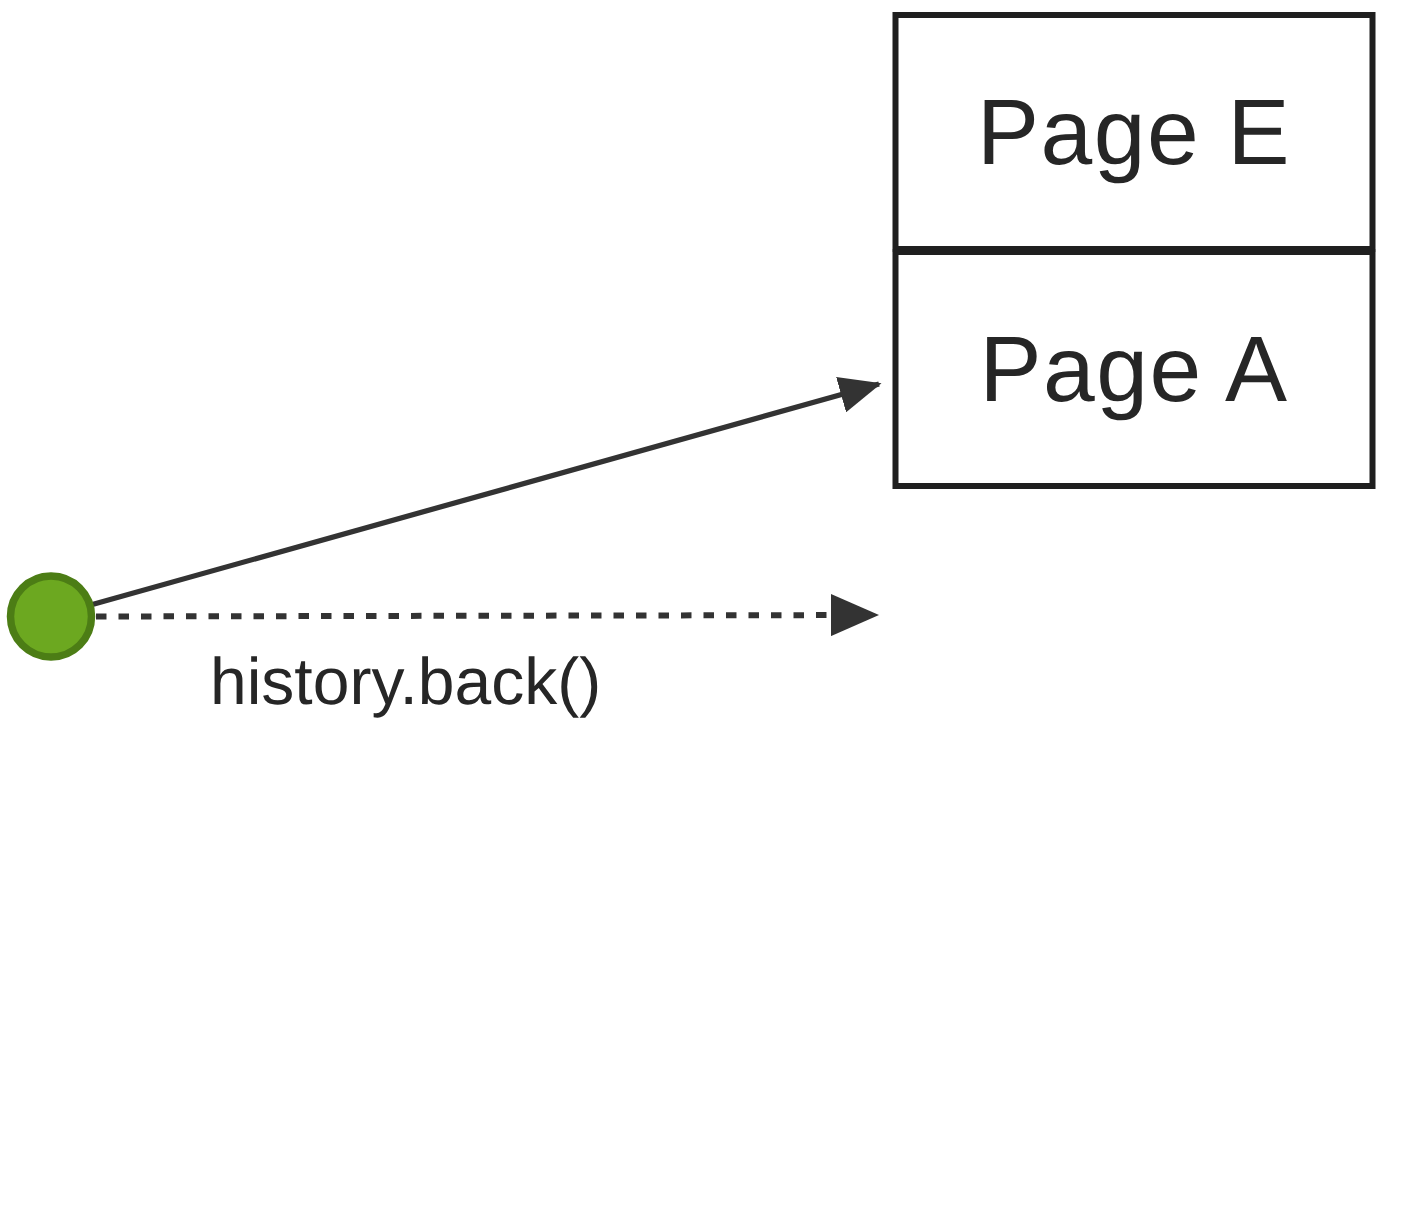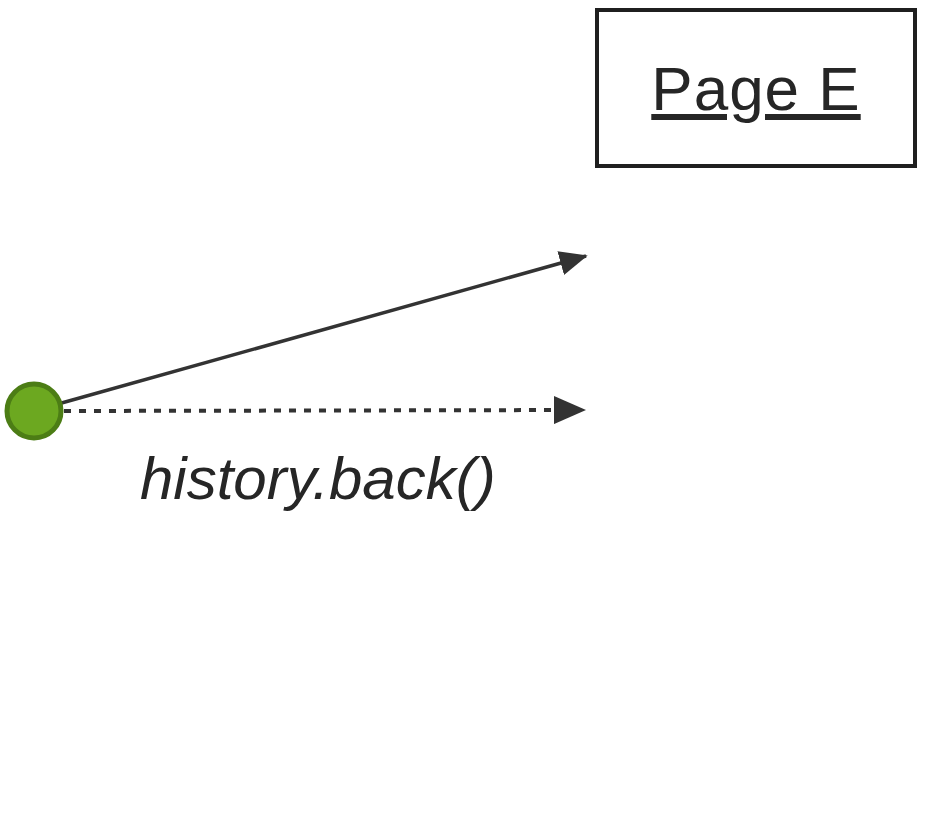--- a/index.html
+++ b/index.html
@@ -50,37 +50,35 @@
     height: 160px;
     border: 4px solid var(--box-border, #1F1F1F);
     background: #ffffff;
     color: var(--text, #262626);
     display: flex;
     align-items: center;
     justify-content: center;
     font-size: 62px;
     letter-spacing: 1px;
     margin-top: -2px; 
-    text-decoration: underline;
   }
   .page-box:first-child { margin-top: 0; }
   .page-box.active {
     background: var(--active-fill, #6CA820);
     color: var(--active-text, #F4FAEA);
     border-color: var(--box-border, #1F1F1F);
   }
   
   .call-label {
     position: absolute;
     left: 140px;
-    top: 444px;
-    font-size: 60px;
+    top: 430px;
+    font-size: 44px;
     color: var(--text, #262626);
     white-space: nowrap;
-    font-style: italic;
   }
 </style>
 </head>
 <body>
 
 <div class="canvas">
 
   <svg class="arrow-layer" viewBox="0 0 934 816" xmlns="http://www.w3.org/2000/svg">
     <defs>
       <marker id="arrowhead" markerUnits="strokeWidth" markerWidth="8" markerHeight="7" refX="7.5" refY="3.5" orient="auto">
@@ -91,15 +89,18 @@
     <line class="arrow-line dashed" x1="64" y1="411" x2="584" y2="410" marker-end="url(#arrowhead)"></line>
     <circle class="start-dot" cx="34" cy="411" r="27"></circle>
   </svg>
 
   <div class="call-label">history.back()</div>
 
   <div class="stack">
     <div class="page-box">
       <span>Page E</span>
     </div>
+    <div class="page-box">
+      <span>Page A</span>
+    </div>
   </div>
 
 </div>
 
 </body></html>

